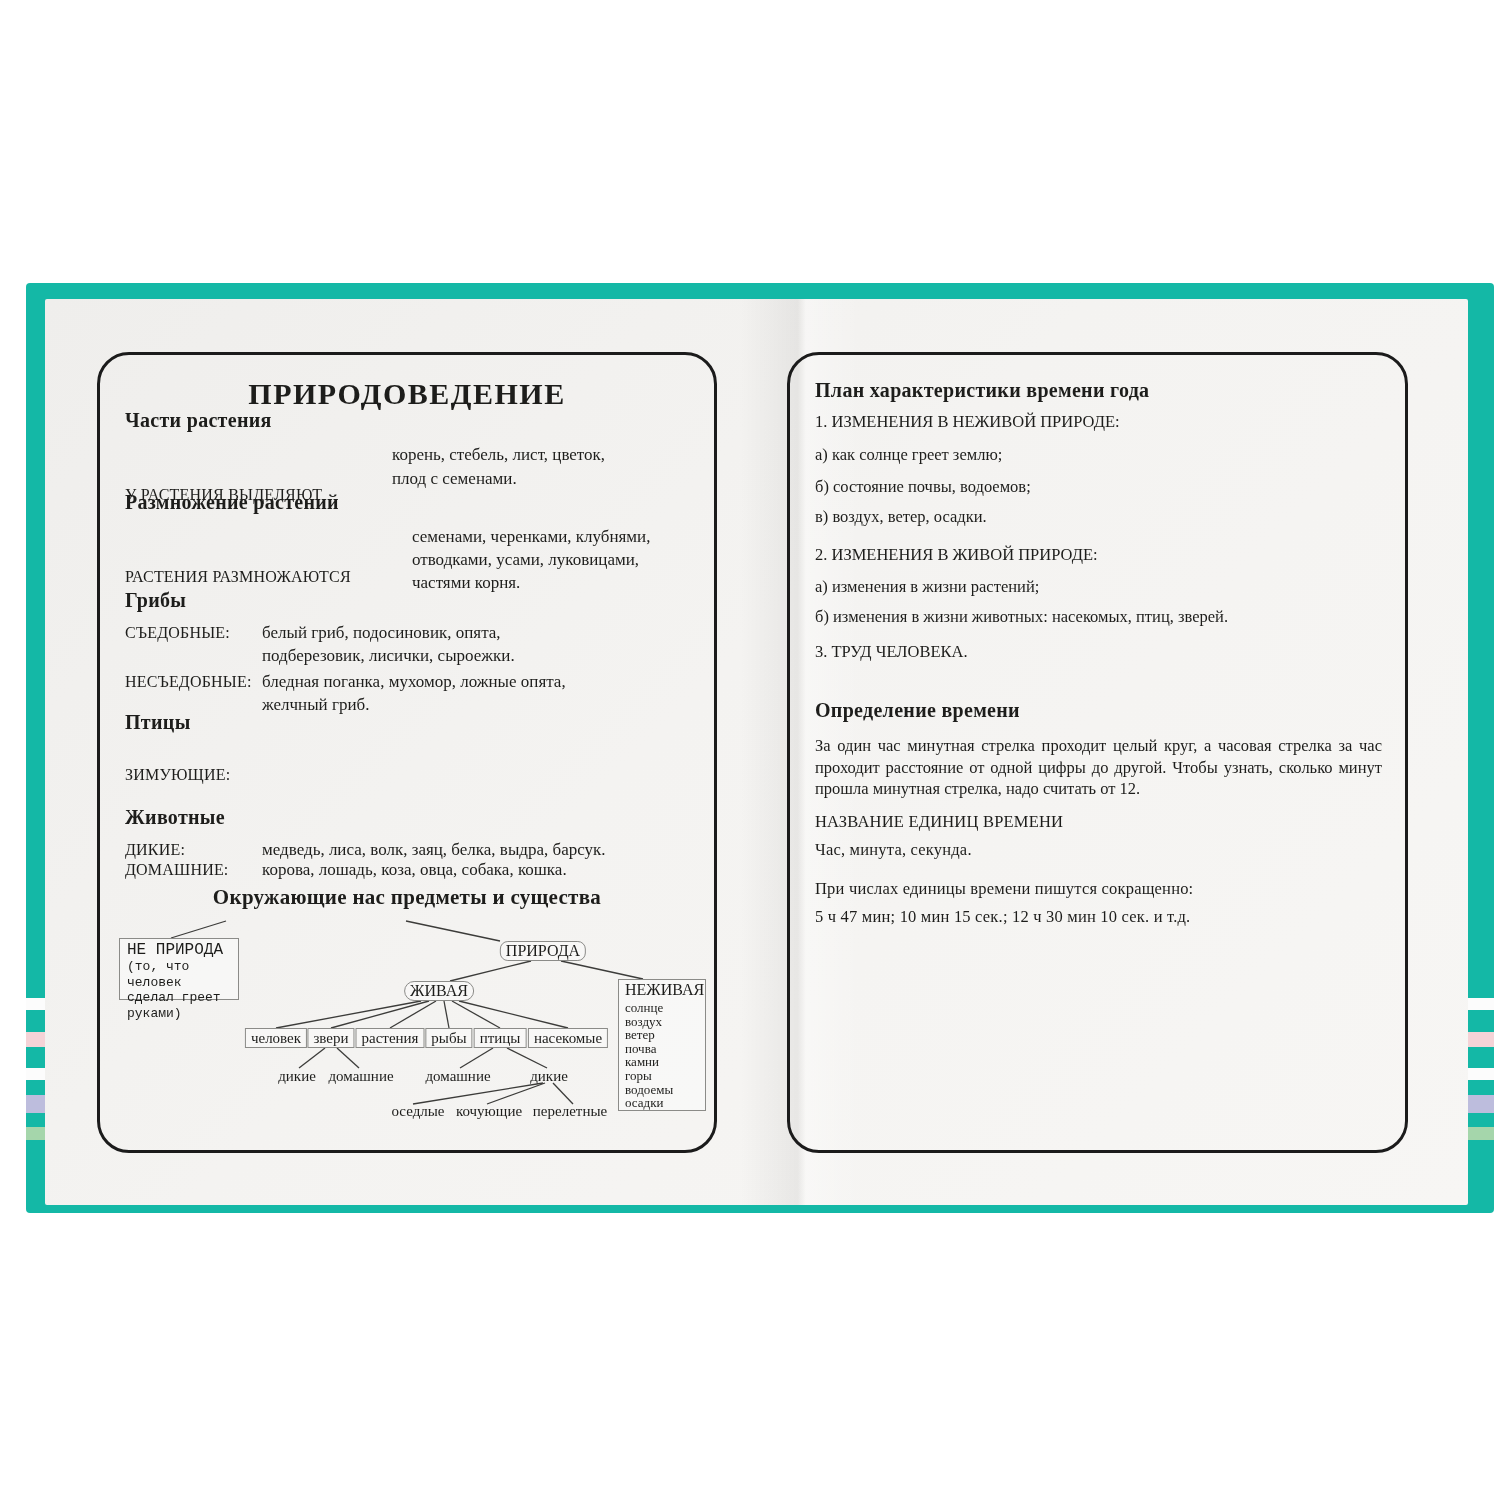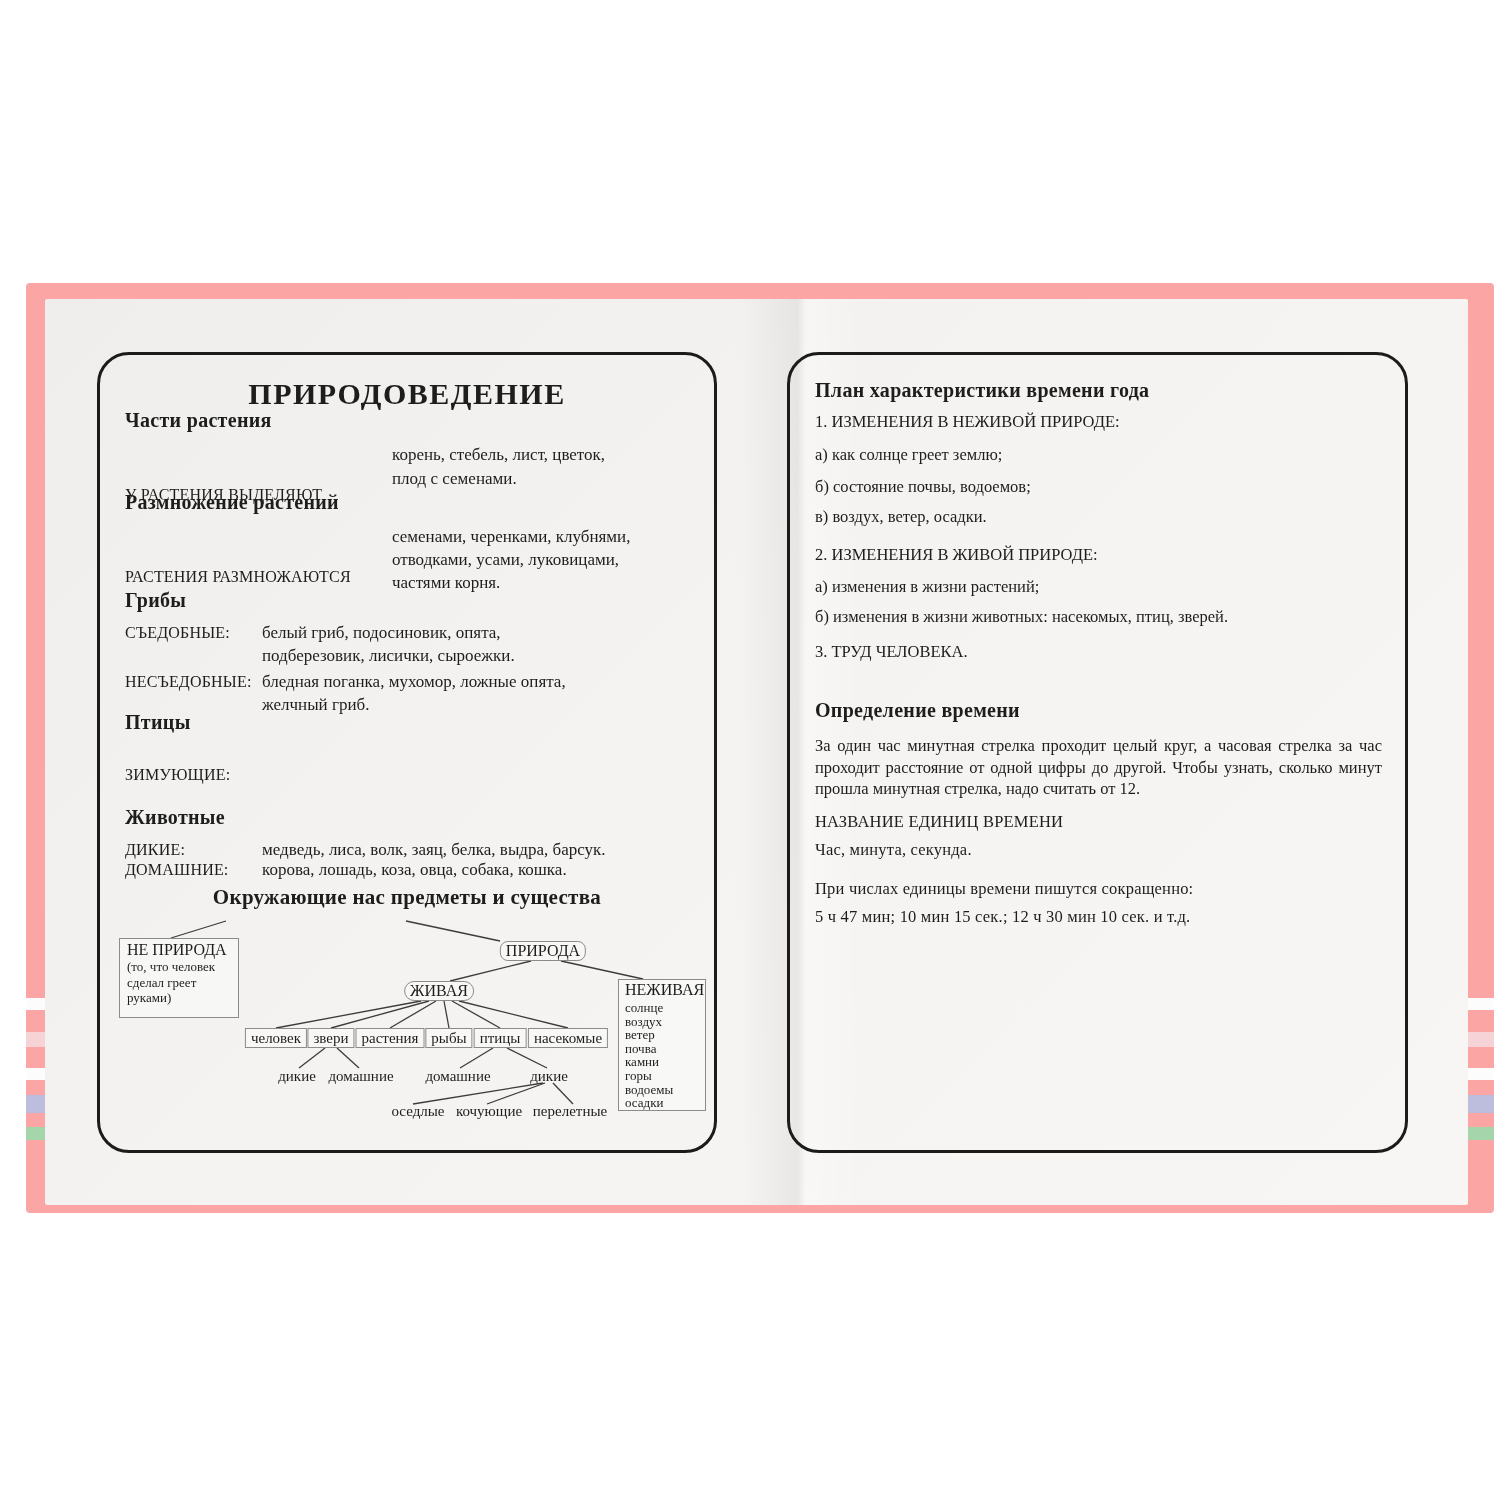--- a/index.html
+++ b/index.html
@@ -4,21 +4,21 @@
 <style>
   html,body{margin:0;padding:0;}
   body{
     width:1500px;height:1500px;position:relative;overflow:hidden;
     background:#ffffff;
     font-family:"Liberation Serif","DejaVu Serif",serif;
     color:#1d1d1b;
   }
   .cover{
     position:absolute;left:26px;top:283px;width:1468px;height:930px;
-    background:#fca5a5;border-radius:4px;
+    background:#14b8a6;border-radius:4px;
   }
   .stripe{position:absolute;}
   .stripe.left{left:0;width:19px;}
   .stripe.right{left:1442px;width:26px;}
   .pages{
     position:absolute;left:19px;top:16px;width:1423px;height:906px;
     background:linear-gradient(135deg,#efeeec 0%,#f4f3f1 45%,#f7f6f4 100%);
     border-radius:2px;
   }
   .crease{
@@ -58,22 +58,22 @@
   .diagram{position:absolute;left:3px;top:553px;width:611px;height:212px;}
   .diagram svg{position:absolute;left:0;top:0;}
   .dnode{
     position:absolute;transform:translateX(-50%);
     white-space:nowrap;font-size:15px;line-height:18px;
   }
   .dbox{border:1px solid #8b8b88;padding:0 5px;background:rgba(252,252,251,0.5);}
   .dplain{border:none;padding:0;}
   .bignode{font-size:16px;}
   .notnature{
-    position:absolute;left:16px;top:30px;width:120px;height:80px;
-    border:1px solid #8b8b88;box-sizing:border-box;background:rgba(252,252,251,0.5);
+    position:absolute;left:16px;top:30px;width:120px;height:62px;
+    border:1px solid #8b8b88;box-sizing:border-box;background:rgba(252,252,251,0.5);font-family:Liberation Mono, monospace;
   }
   .notnature .nn-title{font-size:16px;margin:2px 7px 0;}
   .notnature .nn-note{font-size:13px;line-height:15.5px;margin:0 7px;}
   .nonliving{
     position:absolute;left:515px;top:71px;width:88px;height:132px;
     border:1px solid #8b8b88;box-sizing:border-box;background:rgba(252,252,251,0.5);
   }
   .nonliving .nl-title{font-size:16px;margin:1px 6px 2px;}
   .nonliving .nl-item{font-size:13px;line-height:13.6px;margin-left:6px;}
 </style>
@@ -105,21 +105,21 @@
         <div class="lbl">У РАСТЕНИЯ ВЫДЕЛЯЮТ</div>
         <div class="val">
           <div>корень, стебель, лист, цветок,</div>
           <div>плод с семенами.</div>
         </div>
       </div>
 
       <div class="abs h2" style="top:136px;">Размножение растений</div>
       <div class="abs row wide" style="top:170px;">
         <div class="lbl">РАСТЕНИЯ РАЗМНОЖАЮТСЯ</div>
-        <div class="val" style="line-height:23px;">
+        <div class="val" style="line-height:23px;margin-left:20px;">
           <div>семенами, черенками, клубнями,</div>
           <div>отводками, усами, луковицами,</div>
           <div>частями корня.</div>
         </div>
       </div>
 
       <div class="abs h2" style="top:234px;">Грибы</div>
       <div class="abs row narrow" style="top:266px;">
         <div class="lbl">СЪЕДОБНЫЕ:</div>
         <div class="val">

